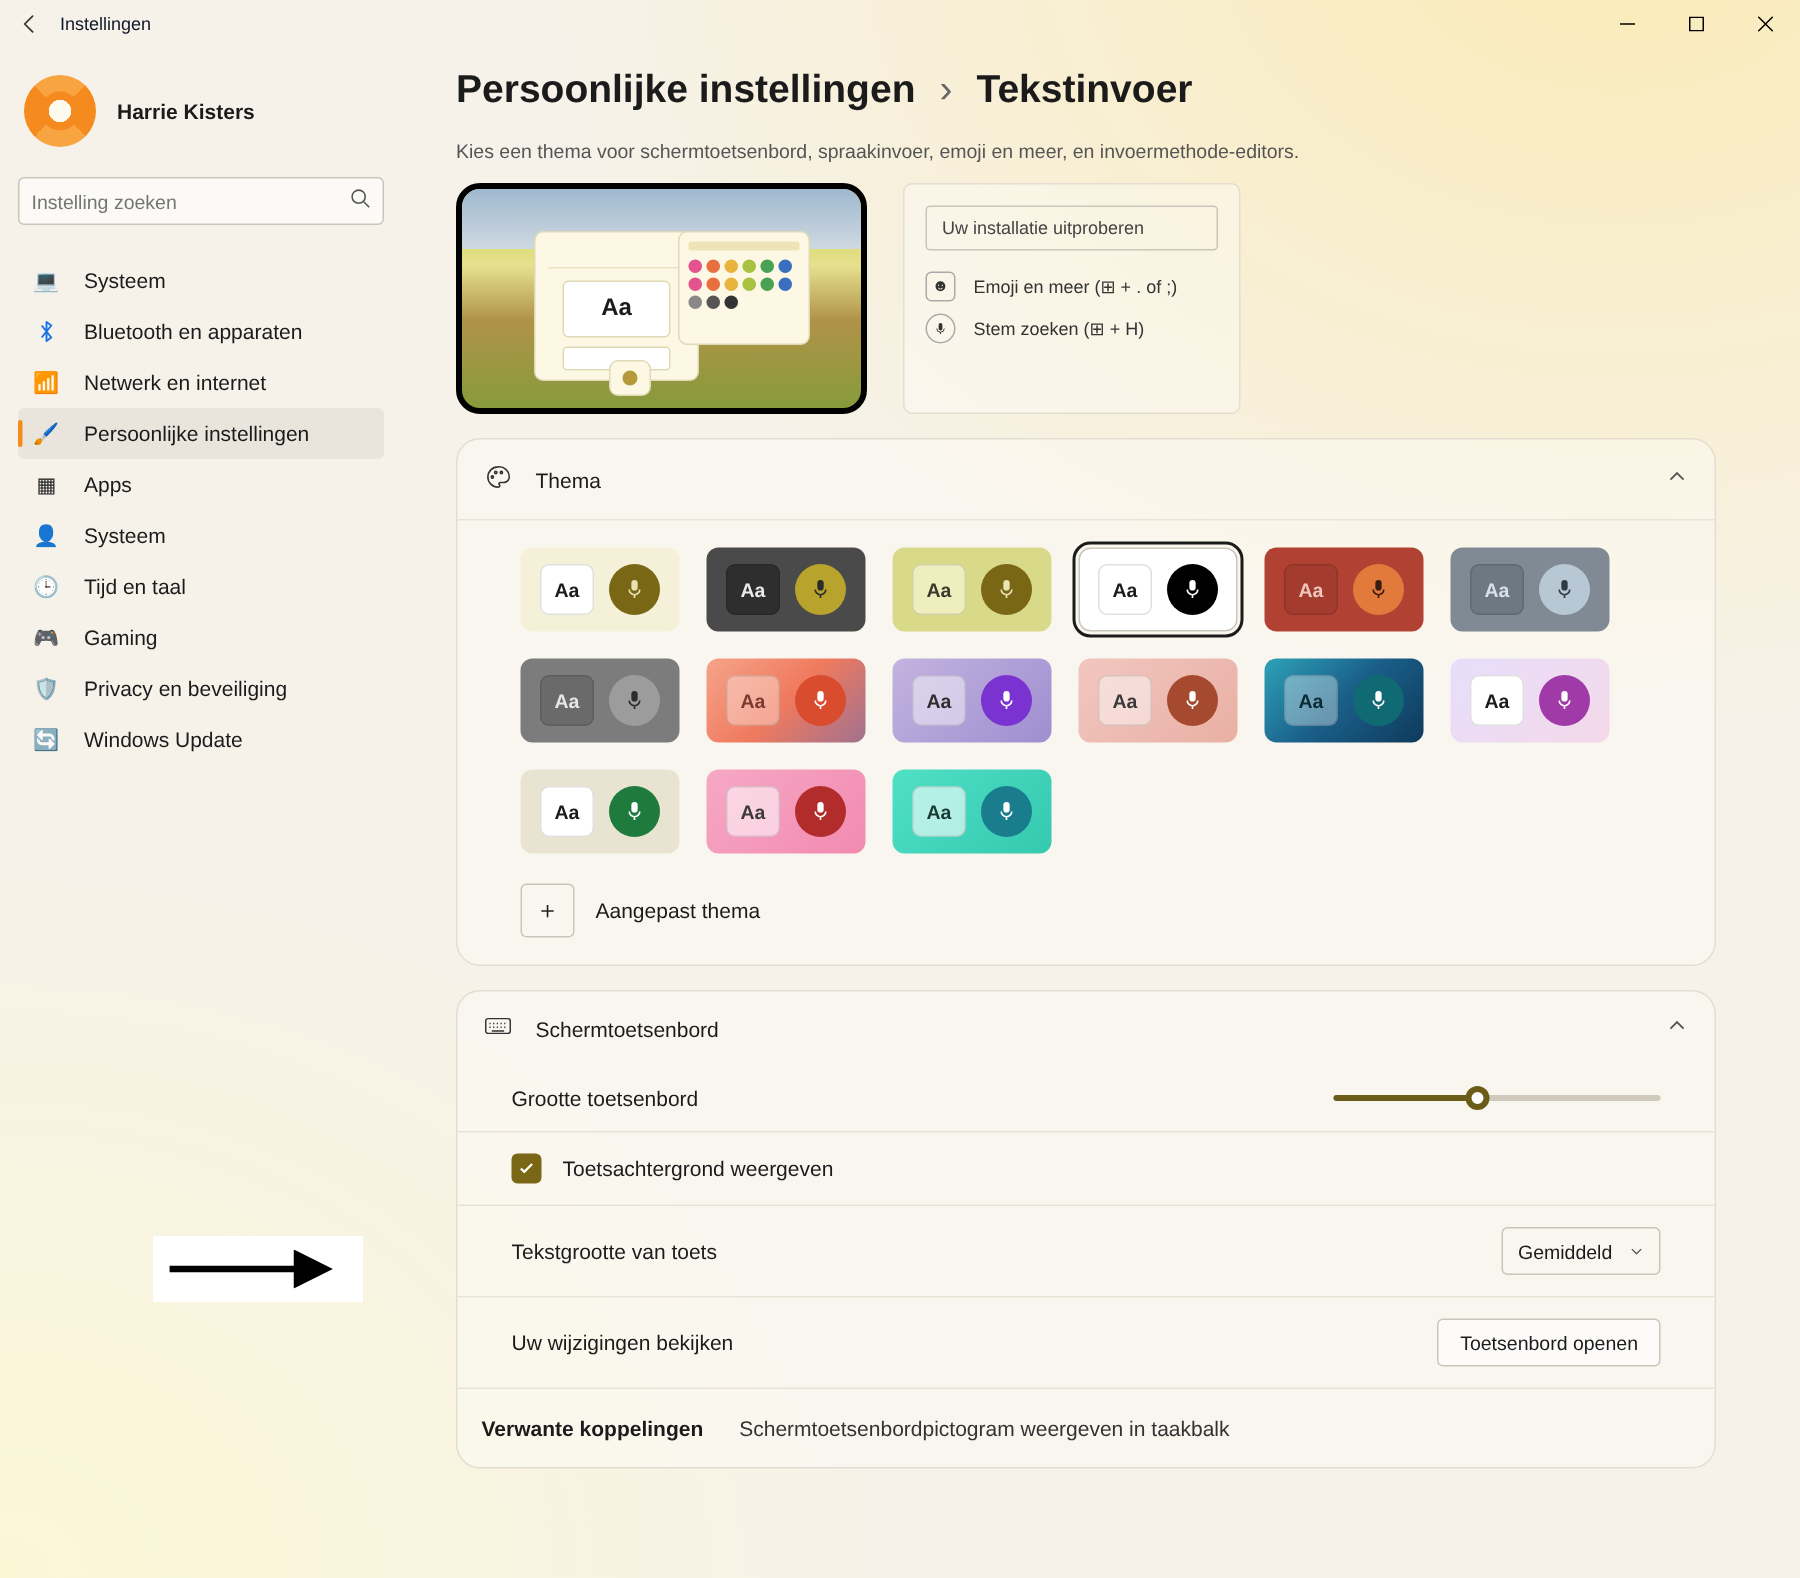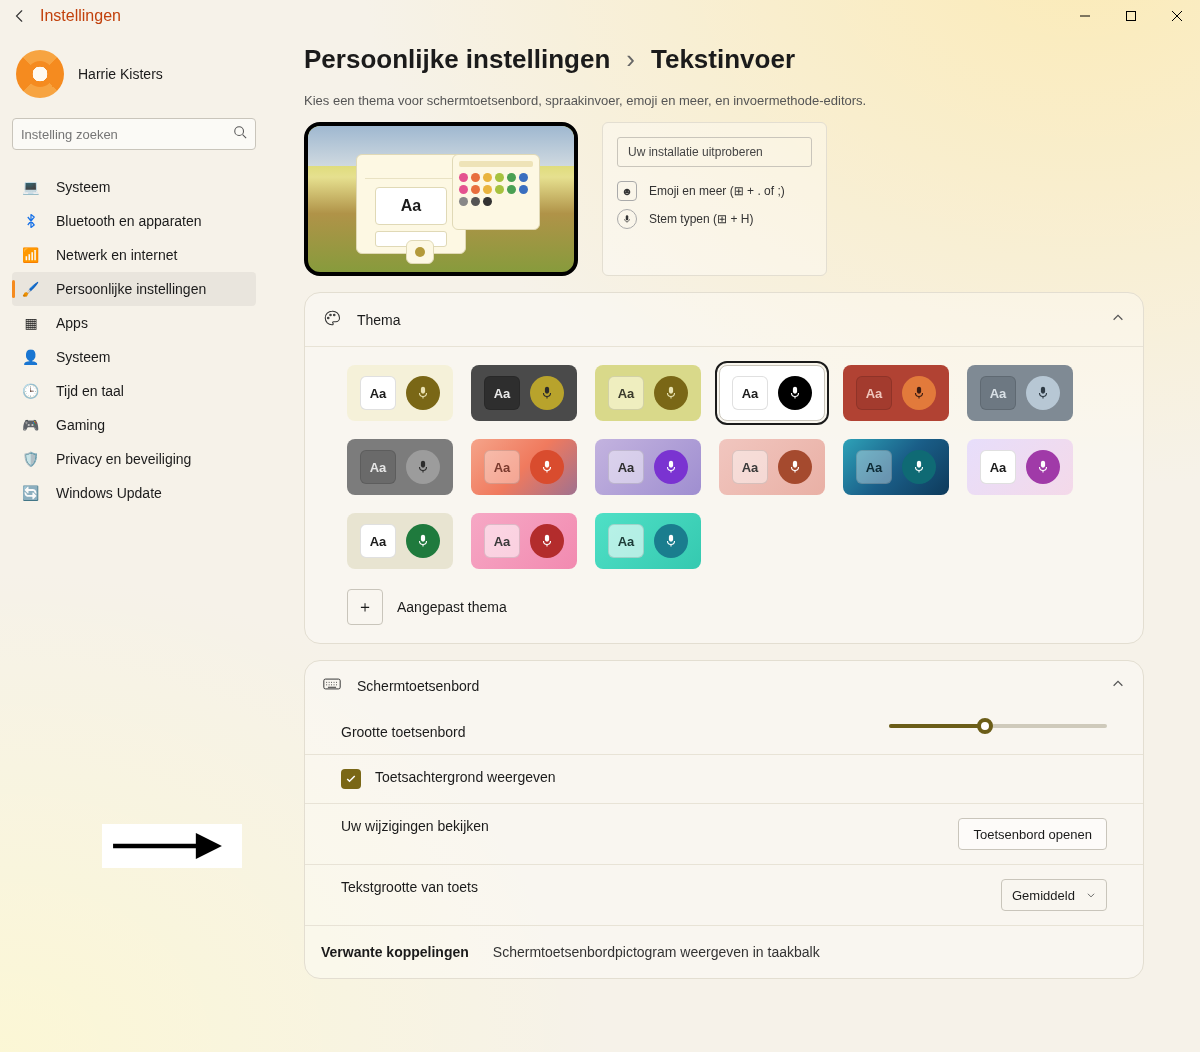--- a/index.html
+++ b/index.html
@@ -7,40 +7,40 @@
     width: 1200px; height: 1052px; overflow: hidden;
     background:
       radial-gradient(ellipse 1200px 900px at 90% -5%, rgba(255,230,150,0.6) 0%, rgba(255,230,150,0) 60%),
       radial-gradient(ellipse 1000px 800px at 0% 100%, rgba(255,250,200,0.6) 0%, rgba(255,250,200,0) 60%),
       #f6f2e9;
     color: #1b1b1b;
   }
   
   .titlebar { height: 32px; display:flex; align-items:center; }
   .back { width: 40px; height: 32px; display:flex; align-items:center; justify-content:center; color:#333; }
-  .title { font-size: 16px; color:#c2410c; }
+  .title { font-size: 12px; color:#0f172a; }
   .winctl { margin-left:auto; display:flex; }
   .winbtn { width: 46px; height: 32px; display:flex; align-items:center; justify-content:center; color:#000; }
   .winbtn svg { width:10px; height:10px; }
 
   .root { display:flex; height: calc(1052px - 32px); }
 
   
   .sidebar { width: 268px; padding: 8px 12px 0 12px; }
   .profile { display:flex; align-items:center; gap:14px; padding: 10px 6px 20px 4px; }
   .avatar {
     width: 48px; height: 48px; border-radius: 50%;
     background: conic-gradient(from 45deg, #f58b1f 0 25%, #f7a441 25% 50%, #f58b1f 50% 75%, #f7a441 75% 100%);
     display:flex; align-items:center; justify-content:center;
   }
   .avatar-inner {
     width: 26px; height: 26px; border-radius:50%;
     background: radial-gradient(circle, #fffaf0 0 40%, #f58b1f 41% 100%);
   }
-  .user-name { font-size: 14px; font-weight: 400; }
+  .user-name { font-size: 14px; font-weight: 700; }
   .searchbox {
     display:flex; align-items:center; height: 32px; border:1px solid #c9c5bb; border-radius:4px;
     padding: 0 8px; background: rgba(255,255,255,0.6); margin-bottom: 20px;
   }
   .searchbox input {
     flex:1; border:none; background:transparent; outline:none; font-size:13px; color:#555;
   }
   .searchbox .sicon { color:#555; }
   .nav { list-style:none; }
   .nav li {
@@ -100,21 +100,21 @@
   }
   .theme.sel { outline:2px solid #1b1b1b; outline-offset:2px; }
   .theme .aa { width:36px; height:34px; border-radius:6px; display:flex; align-items:center; justify-content:center; font-size:13px; font-weight:700; }
   .theme .mc { width:34px; height:34px; border-radius:50%; display:flex; align-items:center; justify-content:center; }
   .theme .mc svg{ width:14px; height:14px; }
 
   .custom-theme { display:flex; align-items:center; gap:14px; margin-top:20px; }
   .custom-theme .plus { width:36px; height:36px; border:1px solid #c9c5bb; border-radius:4px; display:flex; align-items:center; justify-content:center; font-size:16px;}
   .custom-theme span{ font-size:14px;}
 
-  .kbd-section .kb-row{ display:flex; padding:14px 36px; border-top:1px solid #e8e3d6; font-size:14px;}
+  .kbd-section .kb-row{ display:flex; align-items:center; padding:14px 36px; border-top:1px solid #e8e3d6; font-size:14px;}
   .kbd-section .kb-row:first-child{ border-top:none;}
   .slider { margin-left:auto; width:218px; height:4px; background:#cfcabb; border-radius:2px; position:relative; }
   .slider .fill{ position:absolute; left:0; top:0; bottom:0; width:44%; background:#6b5d18; border-radius:2px;}
   .slider .thumb{ position:absolute; left:44%; top:50%; width:16px; height:16px; border-radius:50%; background:#fff; border:4px solid #6b5d18; transform:translate(-50%,-50%);}
   .chk{ width:20px;height:20px;border-radius:4px;background:#7a6716;display:flex;align-items:center;justify-content:center;color:#fff;margin-right:14px;}
   .chk svg{width:12px;height:12px;}
   .select{ margin-left:auto; width:106px; height:32px; border:1px solid #c9c5bb; border-radius:4px; display:flex; align-items:center; justify-content:space-between; padding:0 10px; font-size:13px;}
   .btn{ margin-left:auto; height:32px; padding:0 14px; border:1px solid #c9c5bb; border-radius:4px; background:rgba(255,255,255,0.6); font-size:13px; display:flex; align-items:center;}
 
   .related { padding:18px 16px; border-top:1px solid #e8e3d6; display:flex; gap:24px; font-size:14px;}
@@ -272,21 +272,21 @@
           <span class="sq">☻</span>
           <span>Emoji en meer (⊞ + . of ;)</span>
         </div>
         <div class="try-line">
           <span class="mic">
             <svg viewBox="0 0 16 16">
                 <rect x="6" y="2" width="4" height="8" rx="2" fill="#333"></rect>
                 <path d="M4 8a4 4 0 0 0 8 0M8 12v2" stroke="#333" fill="none"></path>
               </svg>
           </span>
-          <span>Stem typen (⊞ + H)</span>
+          <span>Stem zoeken (⊞ + H)</span>
         </div>
       </div>
     </div>
 
     <div class="section">
       <div class="section-head">
         <span class="sh-icon">
           <svg width="18" height="18" viewBox="0 0 24 24" fill="none" stroke="#333" stroke-width="1.4">
               <path d="M12 3a9 9 0 1 0 0 18c1.7 0 2-1.3 1.2-2.1-.8-.8-.3-2 .9-2H17a5 5 0 0 0 5-5 9 9 0 0 0-10-8.9Z"></path>
               <circle cx="7" cy="12" r="1"></circle>
@@ -471,34 +471,34 @@
         </div>
         <div class="kb-row">
           <div class="chk">
             <svg viewBox="0 0 16 16">
                 <path d="M3 8l3 3 7-7" stroke="#fff" stroke-width="2" fill="none"></path>
               </svg>
           </div>
           <span>Toetsachtergrond weergeven</span>
         </div>
         <div class="kb-row">
-          <span>Uw wijzigingen bekijken</span>
-          <div class="btn">
-            <span>Toetsenbord openen</span>
-          </div>
-        </div>
-        <div class="kb-row">
           <span>Tekstgrootte van toets</span>
           <div class="select">
             <span>Gemiddeld</span>
             <svg width="10" height="10" viewBox="0 0 16 16">
                 <path d="M3 6l5 5 5-5" stroke="#555" fill="none" stroke-width="1.4"></path>
               </svg>
           </div>
         </div>
+        <div class="kb-row">
+          <span>Uw wijzigingen bekijken</span>
+          <div class="btn">
+            <span>Toetsenbord openen</span>
+          </div>
+        </div>
         <div class="related">
           <span class="rt">Verwante koppelingen</span>
           <span class="rl">Schermtoetsenbordpictogram weergeven in taakbalk</span>
         </div>
       </div>
     </div>
 
   </main>
 </div>
 

